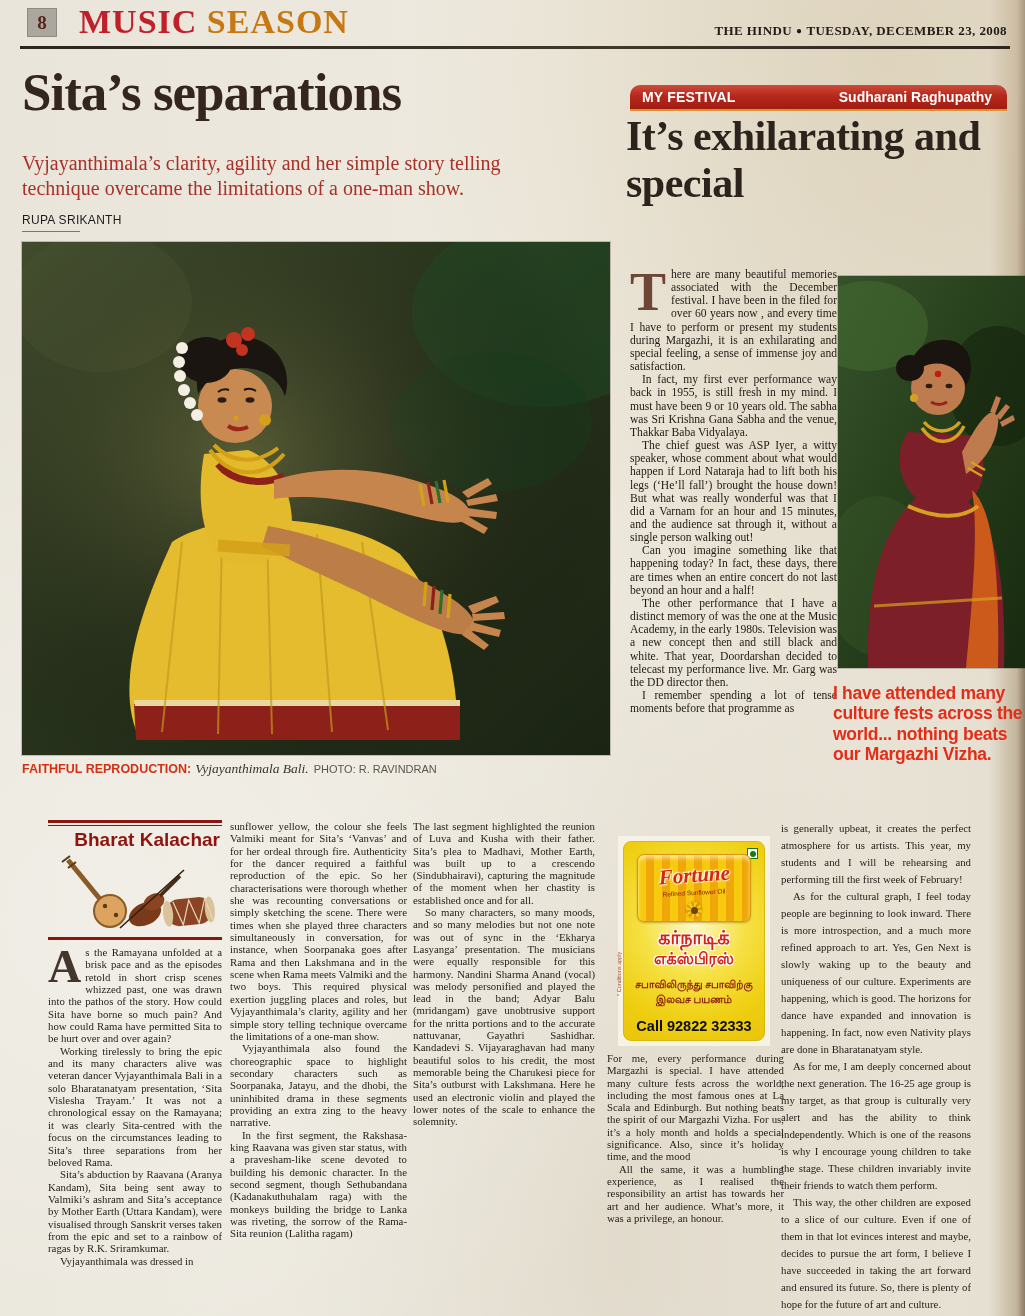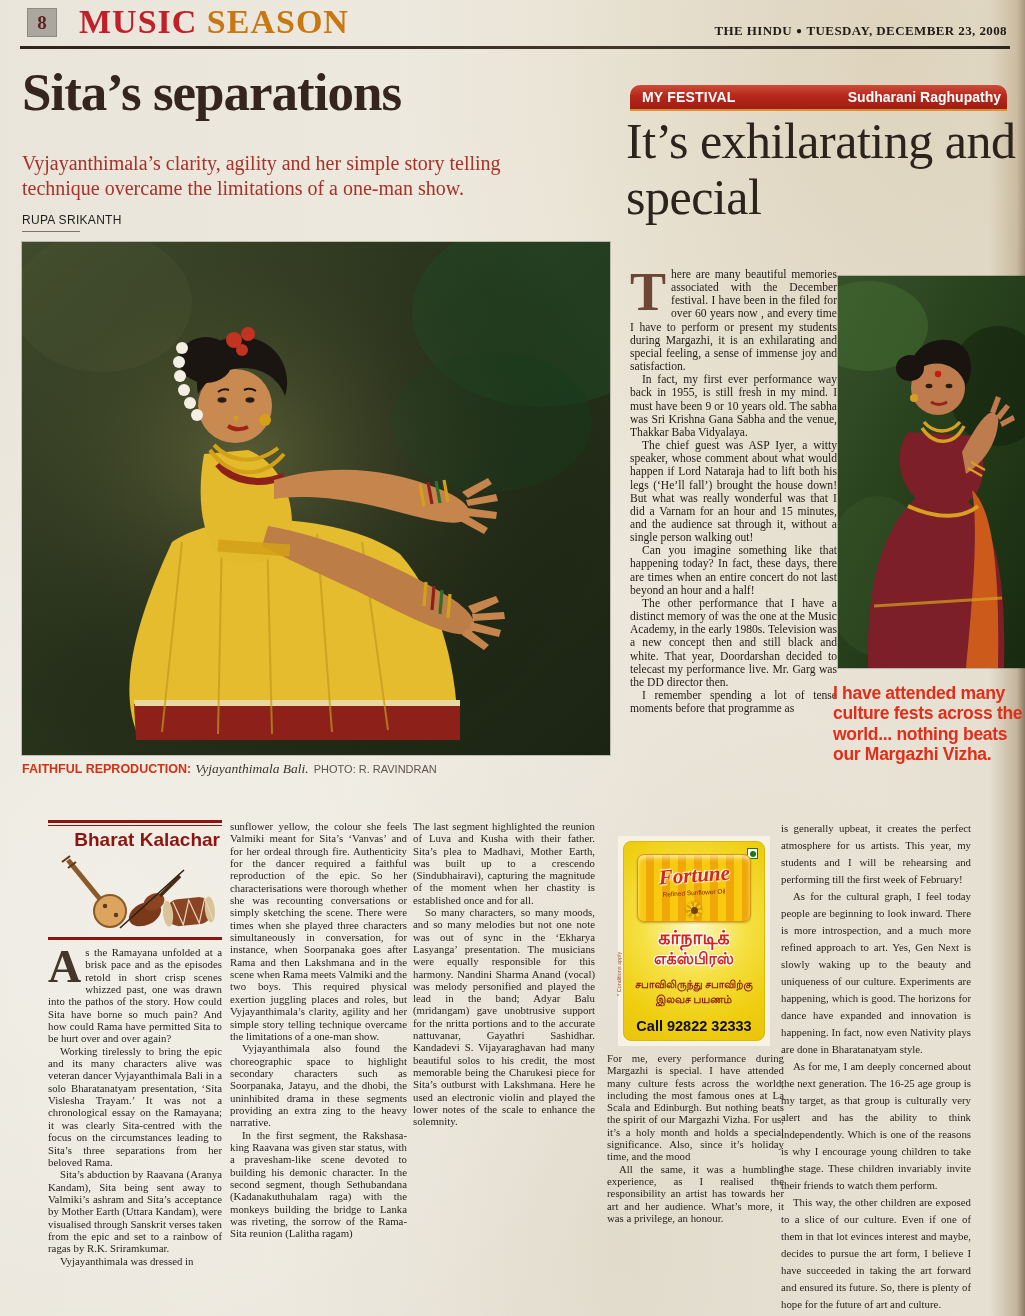--- a/index.html
+++ b/index.html
@@ -29,23 +29,23 @@
   .caption{left:22px;top:761px;width:585px;font-size:12px;white-space:nowrap;}
   .caption .lab{font-family:"Liberation Sans",sans-serif;font-weight:bold;color:#d23114;font-size:12.5px;}
   .caption .txt{font-style:italic;color:#3a332b;font-size:13.5px;padding-left:4px;}
   .caption .crd{font-family:"Liberation Sans",sans-serif;color:#5c564d;font-size:11px;padding-left:5px;}
   
   .kicker-bar{left:630px;top:85px;width:377px;height:24px;border-radius:10px 10px 0 0;
     background:linear-gradient(180deg,#cd4c39 0%,#b7281c 45%,#a11c12 100%);
     border-bottom:2px solid #d9932c;}
   .kicker-bar .kl{position:absolute;left:12px;top:0;line-height:24px;color:#fff;
     font-family:"Liberation Sans",sans-serif;font-weight:bold;font-size:14px;letter-spacing:.2px;}
-  .kicker-bar .kr{position:absolute;right:6px;top:0;line-height:24px;color:#fff;
+  .kicker-bar .kr{position:absolute;right:15px;top:0;line-height:24px;color:#fff;
     font-family:"Liberation Sans",sans-serif;font-weight:bold;font-size:14px;}
-  .headline2{left:626px;top:113px;width:400px;font-weight:normal;font-size:50px;line-height:1.12;color:#2c231d;letter-spacing:-.5px;}
+  .headline2{left:626px;top:113px;width:400px;font-weight:bold;font-size:42px;line-height:1.12;color:#2c231d;letter-spacing:-.5px;}
   .colbody{text-align:justify;overflow:hidden;}
   .colbody p{margin:0;}
   .colbody p + p{text-indent:12px;}
   .fest-col1{left:630px;top:268px;width:207px;height:537px;font-size:11.6px;line-height:13.15px;color:#201a15;}
   .dropcap-t{float:left;font-weight:bold;font-size:54px;line-height:44px;color:#6d4636;margin:2px 5px 0 0;}
   .dropcap-a{float:left;font-weight:bold;font-size:46px;line-height:38px;color:#45362c;margin:2px 4px 0 0;}
   .photo-right{left:838px;top:276px;width:187px;height:392px;box-shadow:0 0 0 1px rgba(60,50,40,.25);}
   .pullquote{left:833px;top:683px;width:193px;font-family:"Liberation Sans",sans-serif;font-weight:bold;
     font-size:17.5px;line-height:1.17;color:#e22d18;letter-spacing:-.3px;}
   

